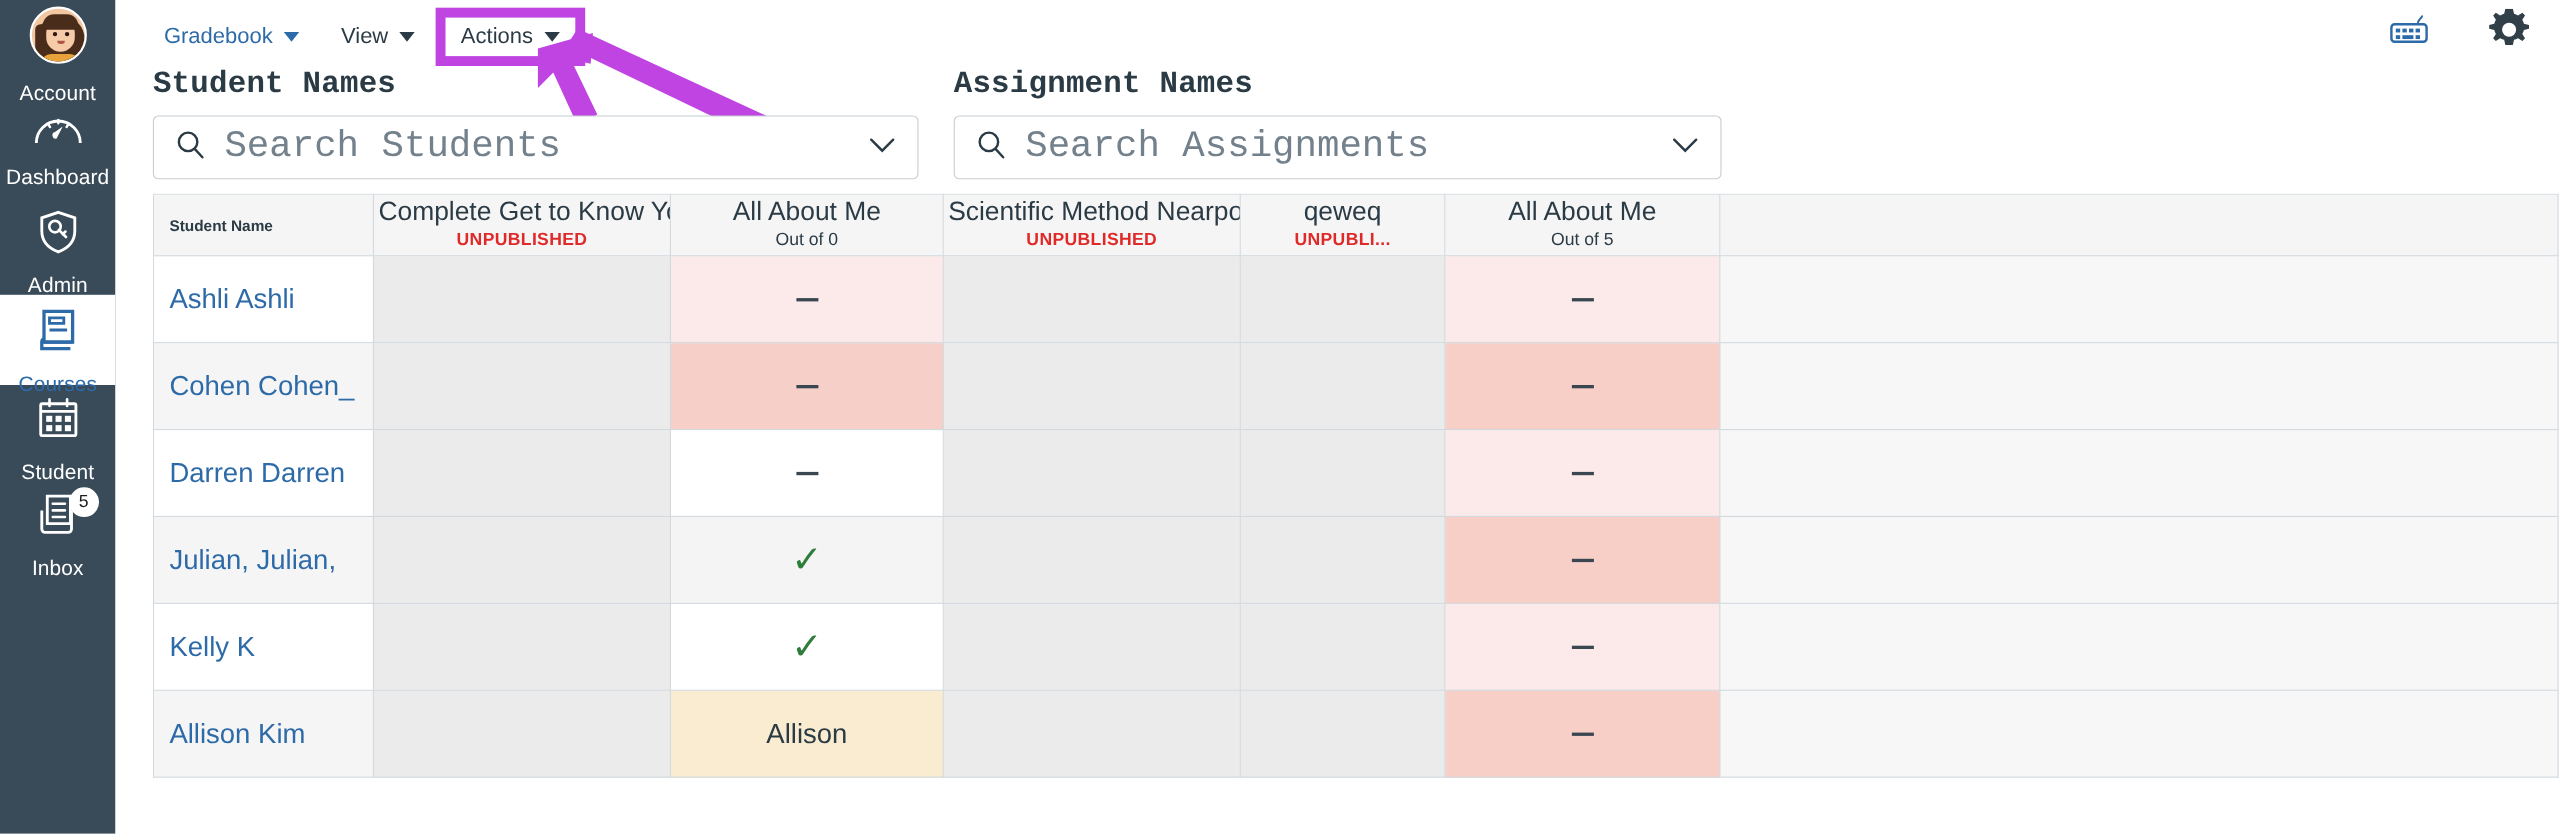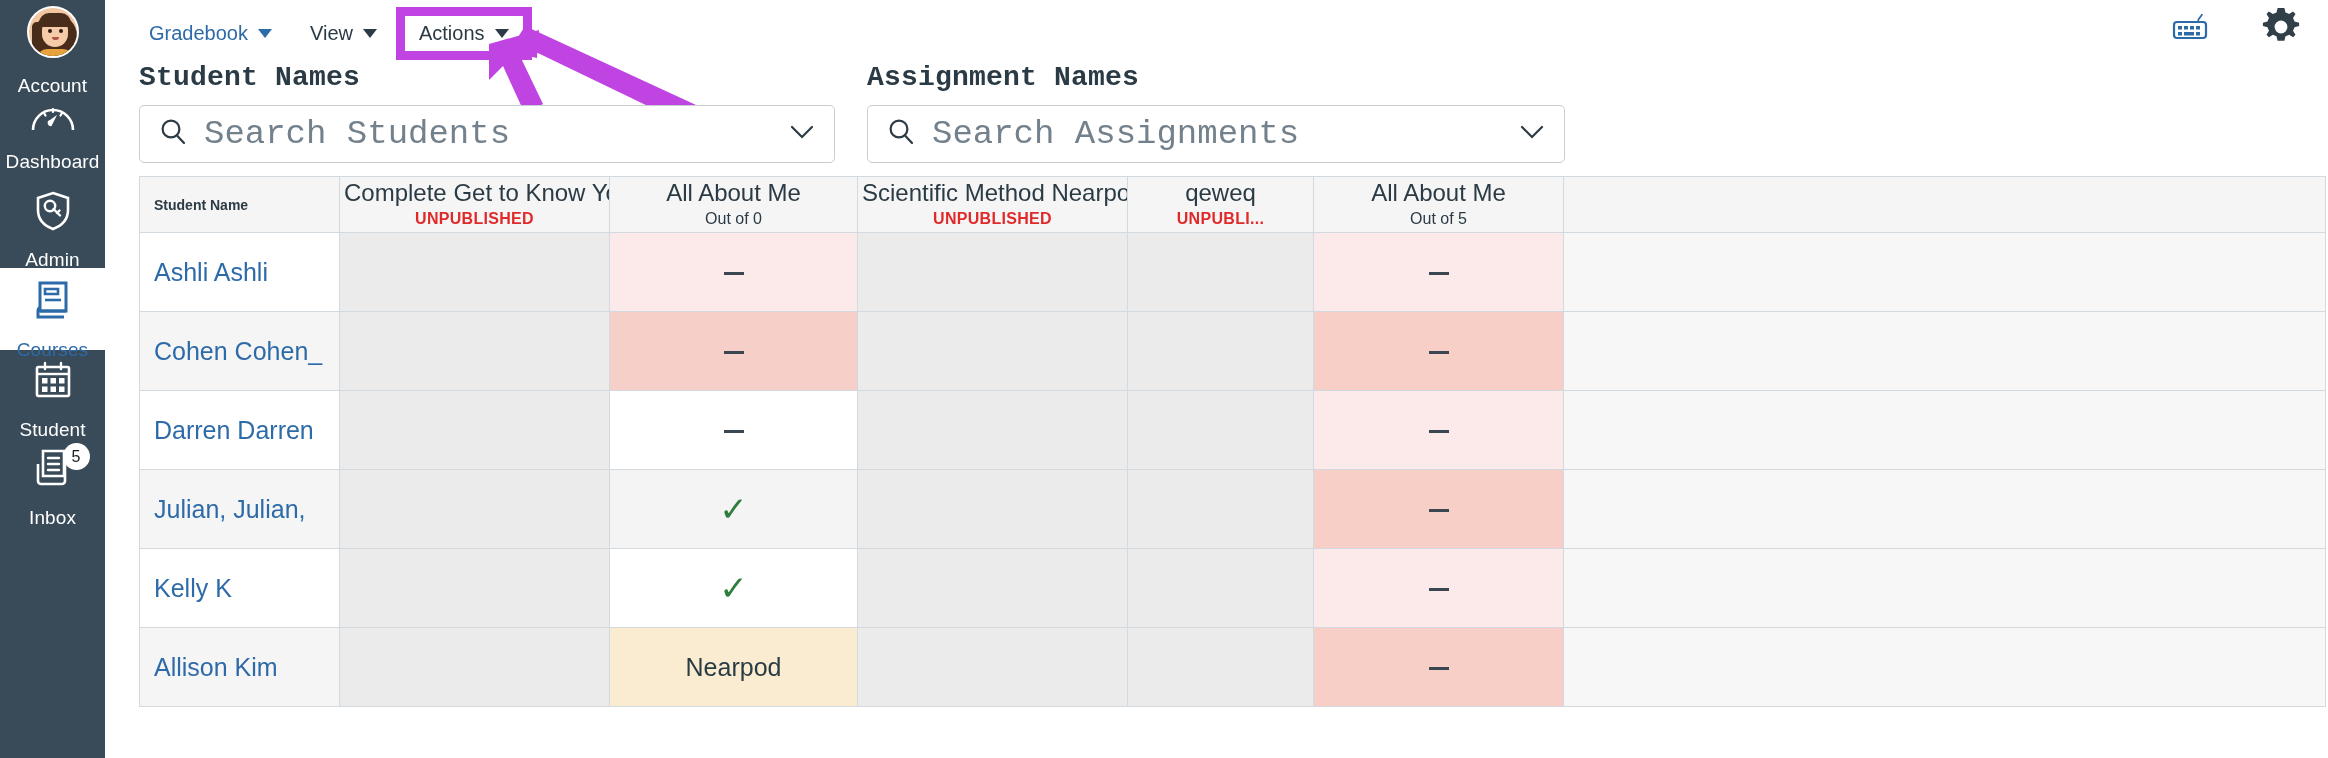--- a/index.html
+++ b/index.html
@@ -501,21 +501,21 @@
               <td class="gradecell" style="background: rgb(235, 235, 235);"></td>
               <td class="gradecell" style="background: rgb(255, 255, 255);"><span class="check">✓</span></td>
               <td class="gradecell" style="background: rgb(235, 235, 235);"></td>
               <td class="gradecell" style="background: rgb(235, 235, 235);"></td>
               <td class="gradecell" style="background: rgb(251, 234, 233);"><span class="dash"></span></td>
               <td class="gradecell" style="background: rgb(247, 247, 247);"></td>
             </tr>
             <tr style="background: rgb(245, 245, 245);">
               <td class="namecell">Allison Kim</td>
               <td class="gradecell" style="background: rgb(235, 235, 235);"></td>
-              <td class="gradecell" style="background: rgb(250, 236, 208);"><span>Nearpod</span></td>
+              <td class="gradecell" style="background: rgb(250, 236, 208);"><span>Allison</span></td>
               <td class="gradecell" style="background: rgb(235, 235, 235);"></td>
               <td class="gradecell" style="background: rgb(235, 235, 235);"></td>
               <td class="gradecell" style="background: rgb(247, 207, 198);"><span class="dash"></span></td>
               <td class="gradecell" style="background: rgb(247, 247, 247);"></td>
             </tr>
           </tbody>
       </table>
     </div>
 
   </div>

